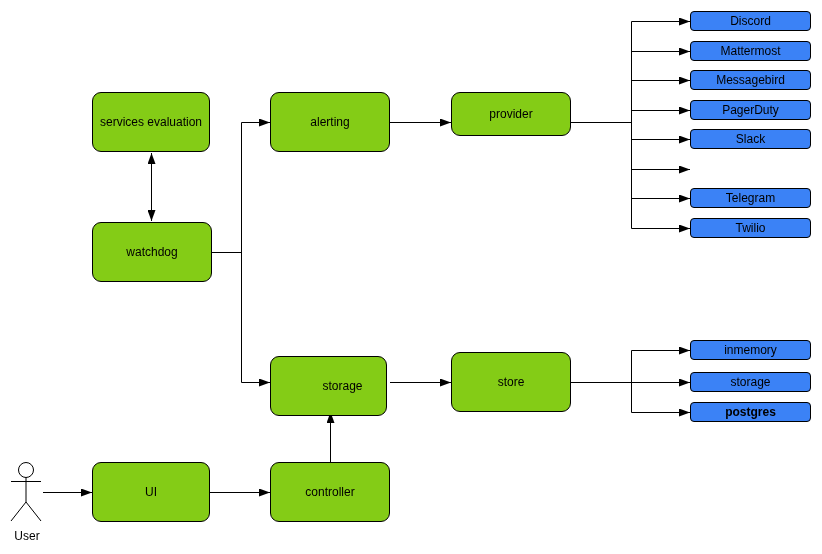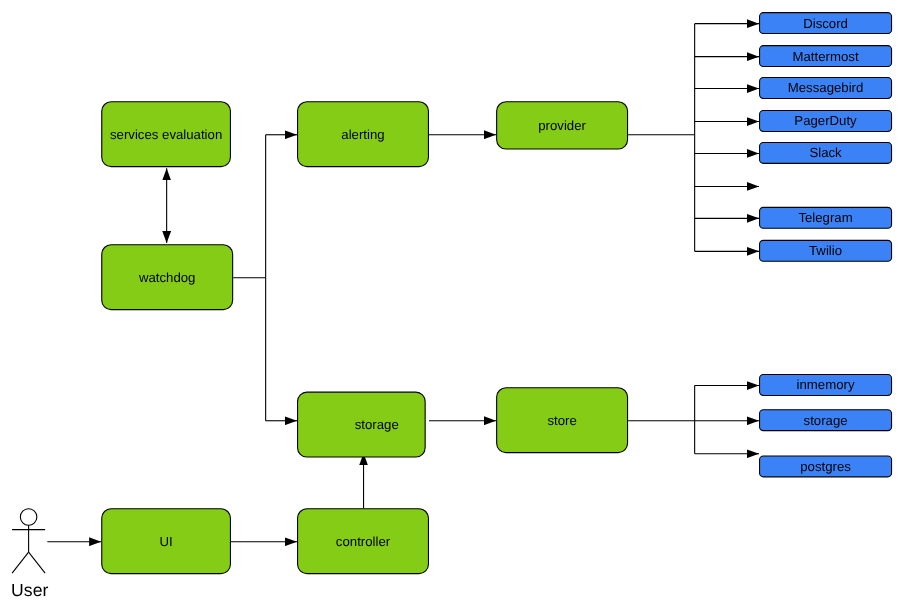--- a/index.html
+++ b/index.html
@@ -25,22 +25,22 @@
   #n-services{left:92px;top:92px;width:118px;height:60px;}
   #n-watchdog{left:92px;top:222px;width:120px;height:60px;}
   #n-alerting{left:270px;top:92px;width:120px;height:60px;}
   #n-provider{left:451px;top:92px;width:120px;height:44px;}
   #n-storage{left:270px;top:356px;width:117px;height:60px;padding-left:28px;}
   #n-store{left:451px;top:352px;width:120px;height:60px;}
   #n-ui{left:92px;top:462px;width:118px;height:60px;}
   #n-controller{left:270px;top:462px;width:120px;height:60px;}
   #opt-p0{top:11px;}  #opt-p1{top:41px;}  #opt-p2{top:70px;}  #opt-p3{top:100px;}
   #opt-p4{top:129px;} #opt-p5{top:159px;} #opt-p6{top:188px;} #opt-p7{top:218px;}
-  #opt-s0{top:340px;} #opt-s1{top:372px;} #opt-s2{top:414px;}
-  .actor-label{position:absolute;left:10px;top:529px;width:34px;text-align:center;font-size:16px;}
+  #opt-s0{top:340px;} #opt-s1{top:372px;} #opt-s2{top:402px;font-weight:bold;}
+  .actor-label{position:absolute;left:10px;top:529px;width:34px;text-align:center;font-size:12px;}
 </style>
 </head>
 <body>
 
 <div class="canvas">
 
   <svg class="edges" viewBox="0 0 822 554" xmlns="http://www.w3.org/2000/svg">
     <defs>
       <marker id="arrow" markerUnits="userSpaceOnUse" markerWidth="11" markerHeight="8" refX="11" refY="4" orient="auto-start-reverse">
         <path d="M0,0 L11,4 L0,8 Z"></path>

